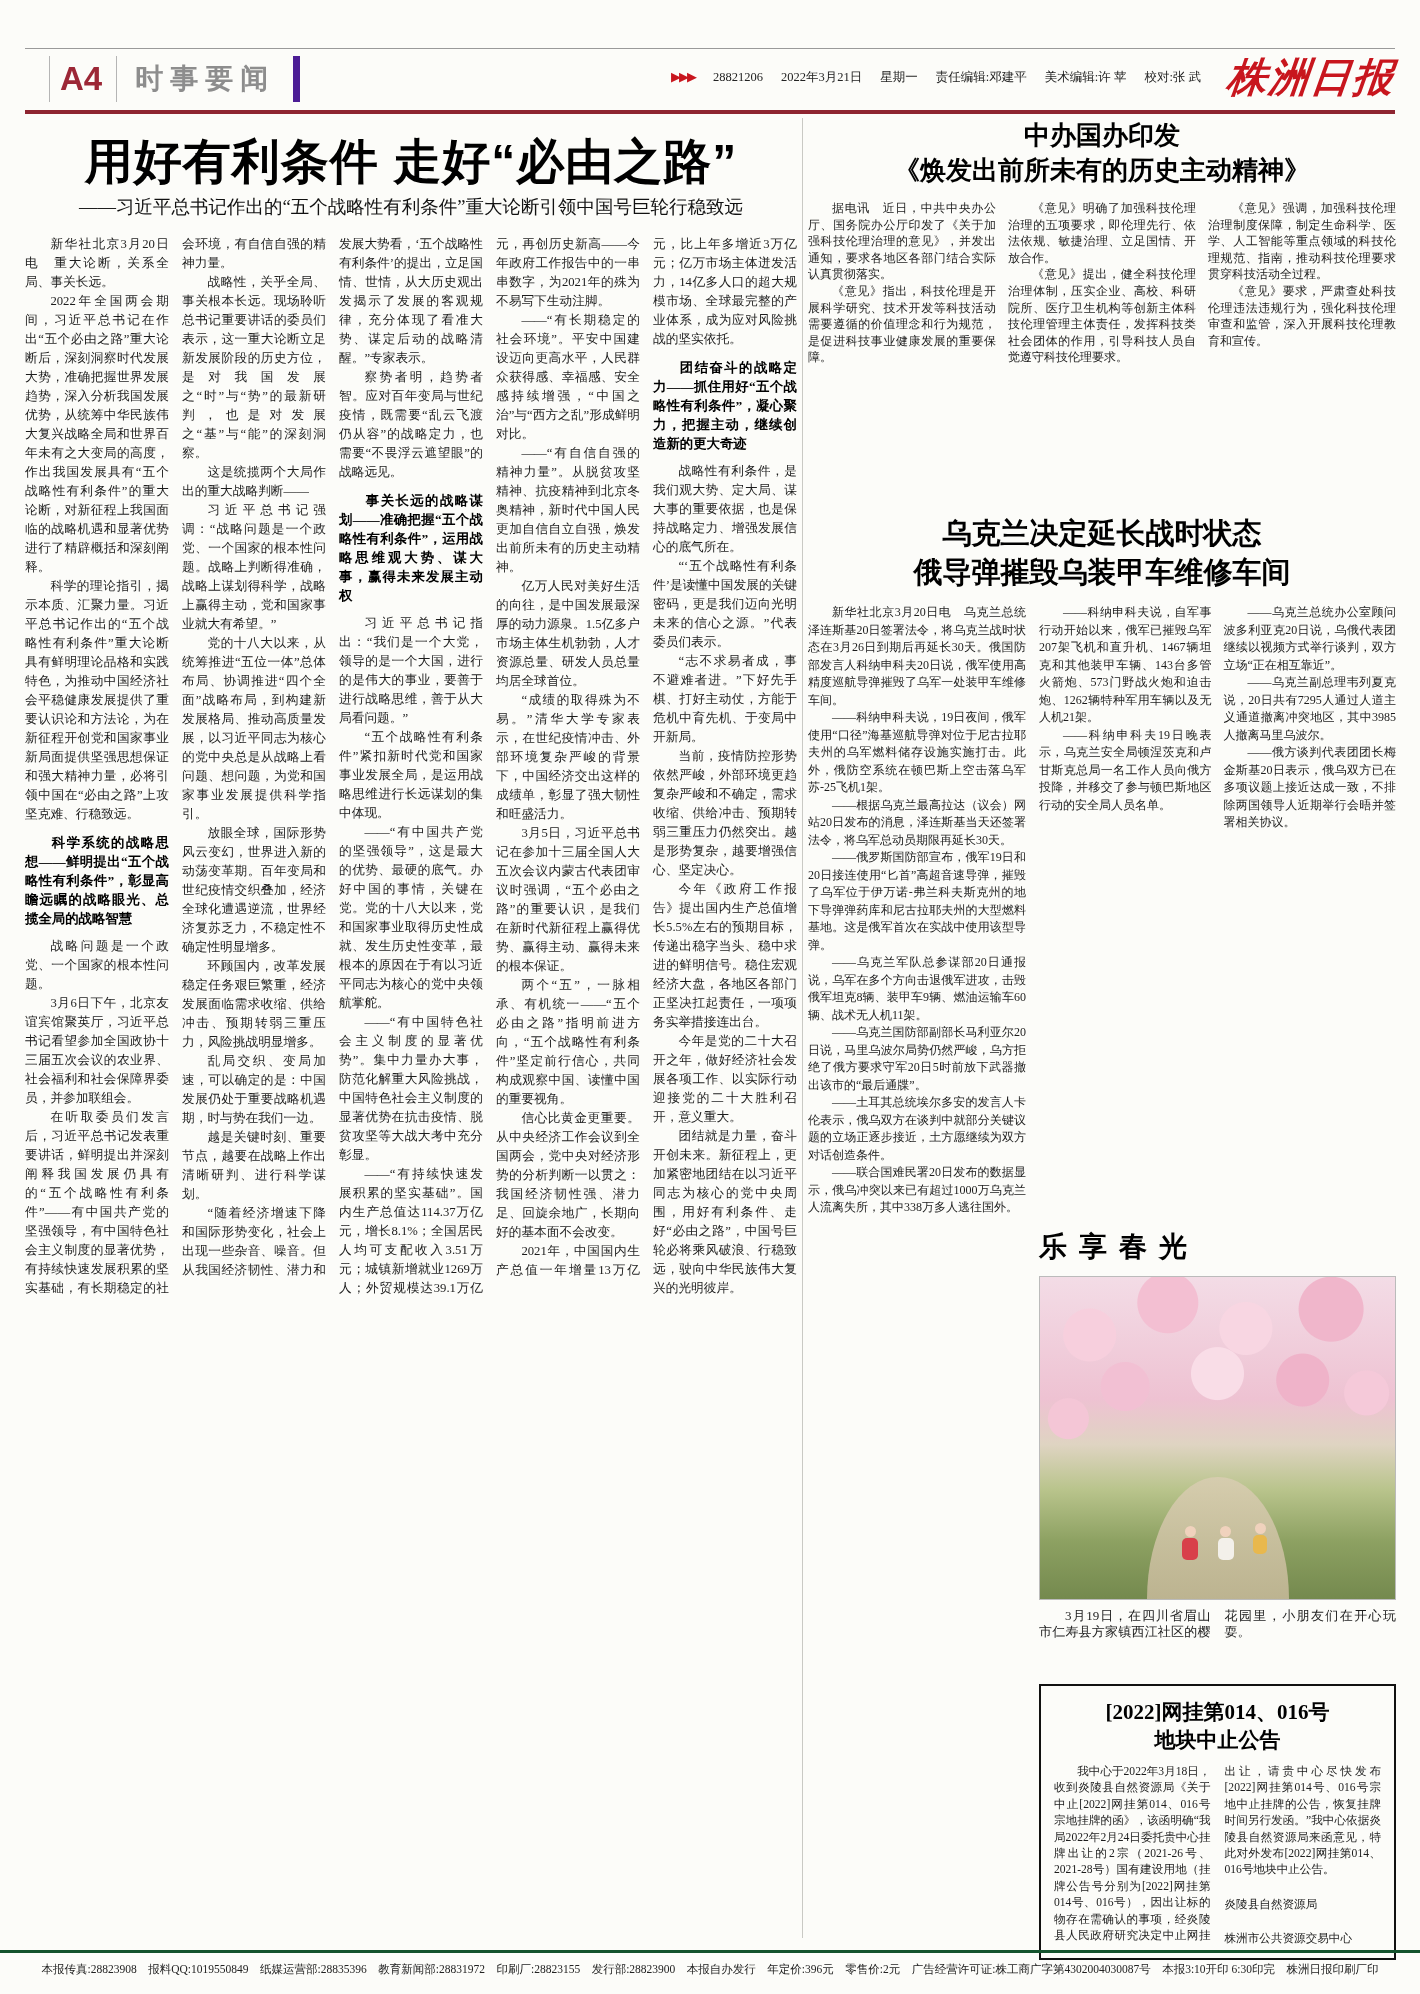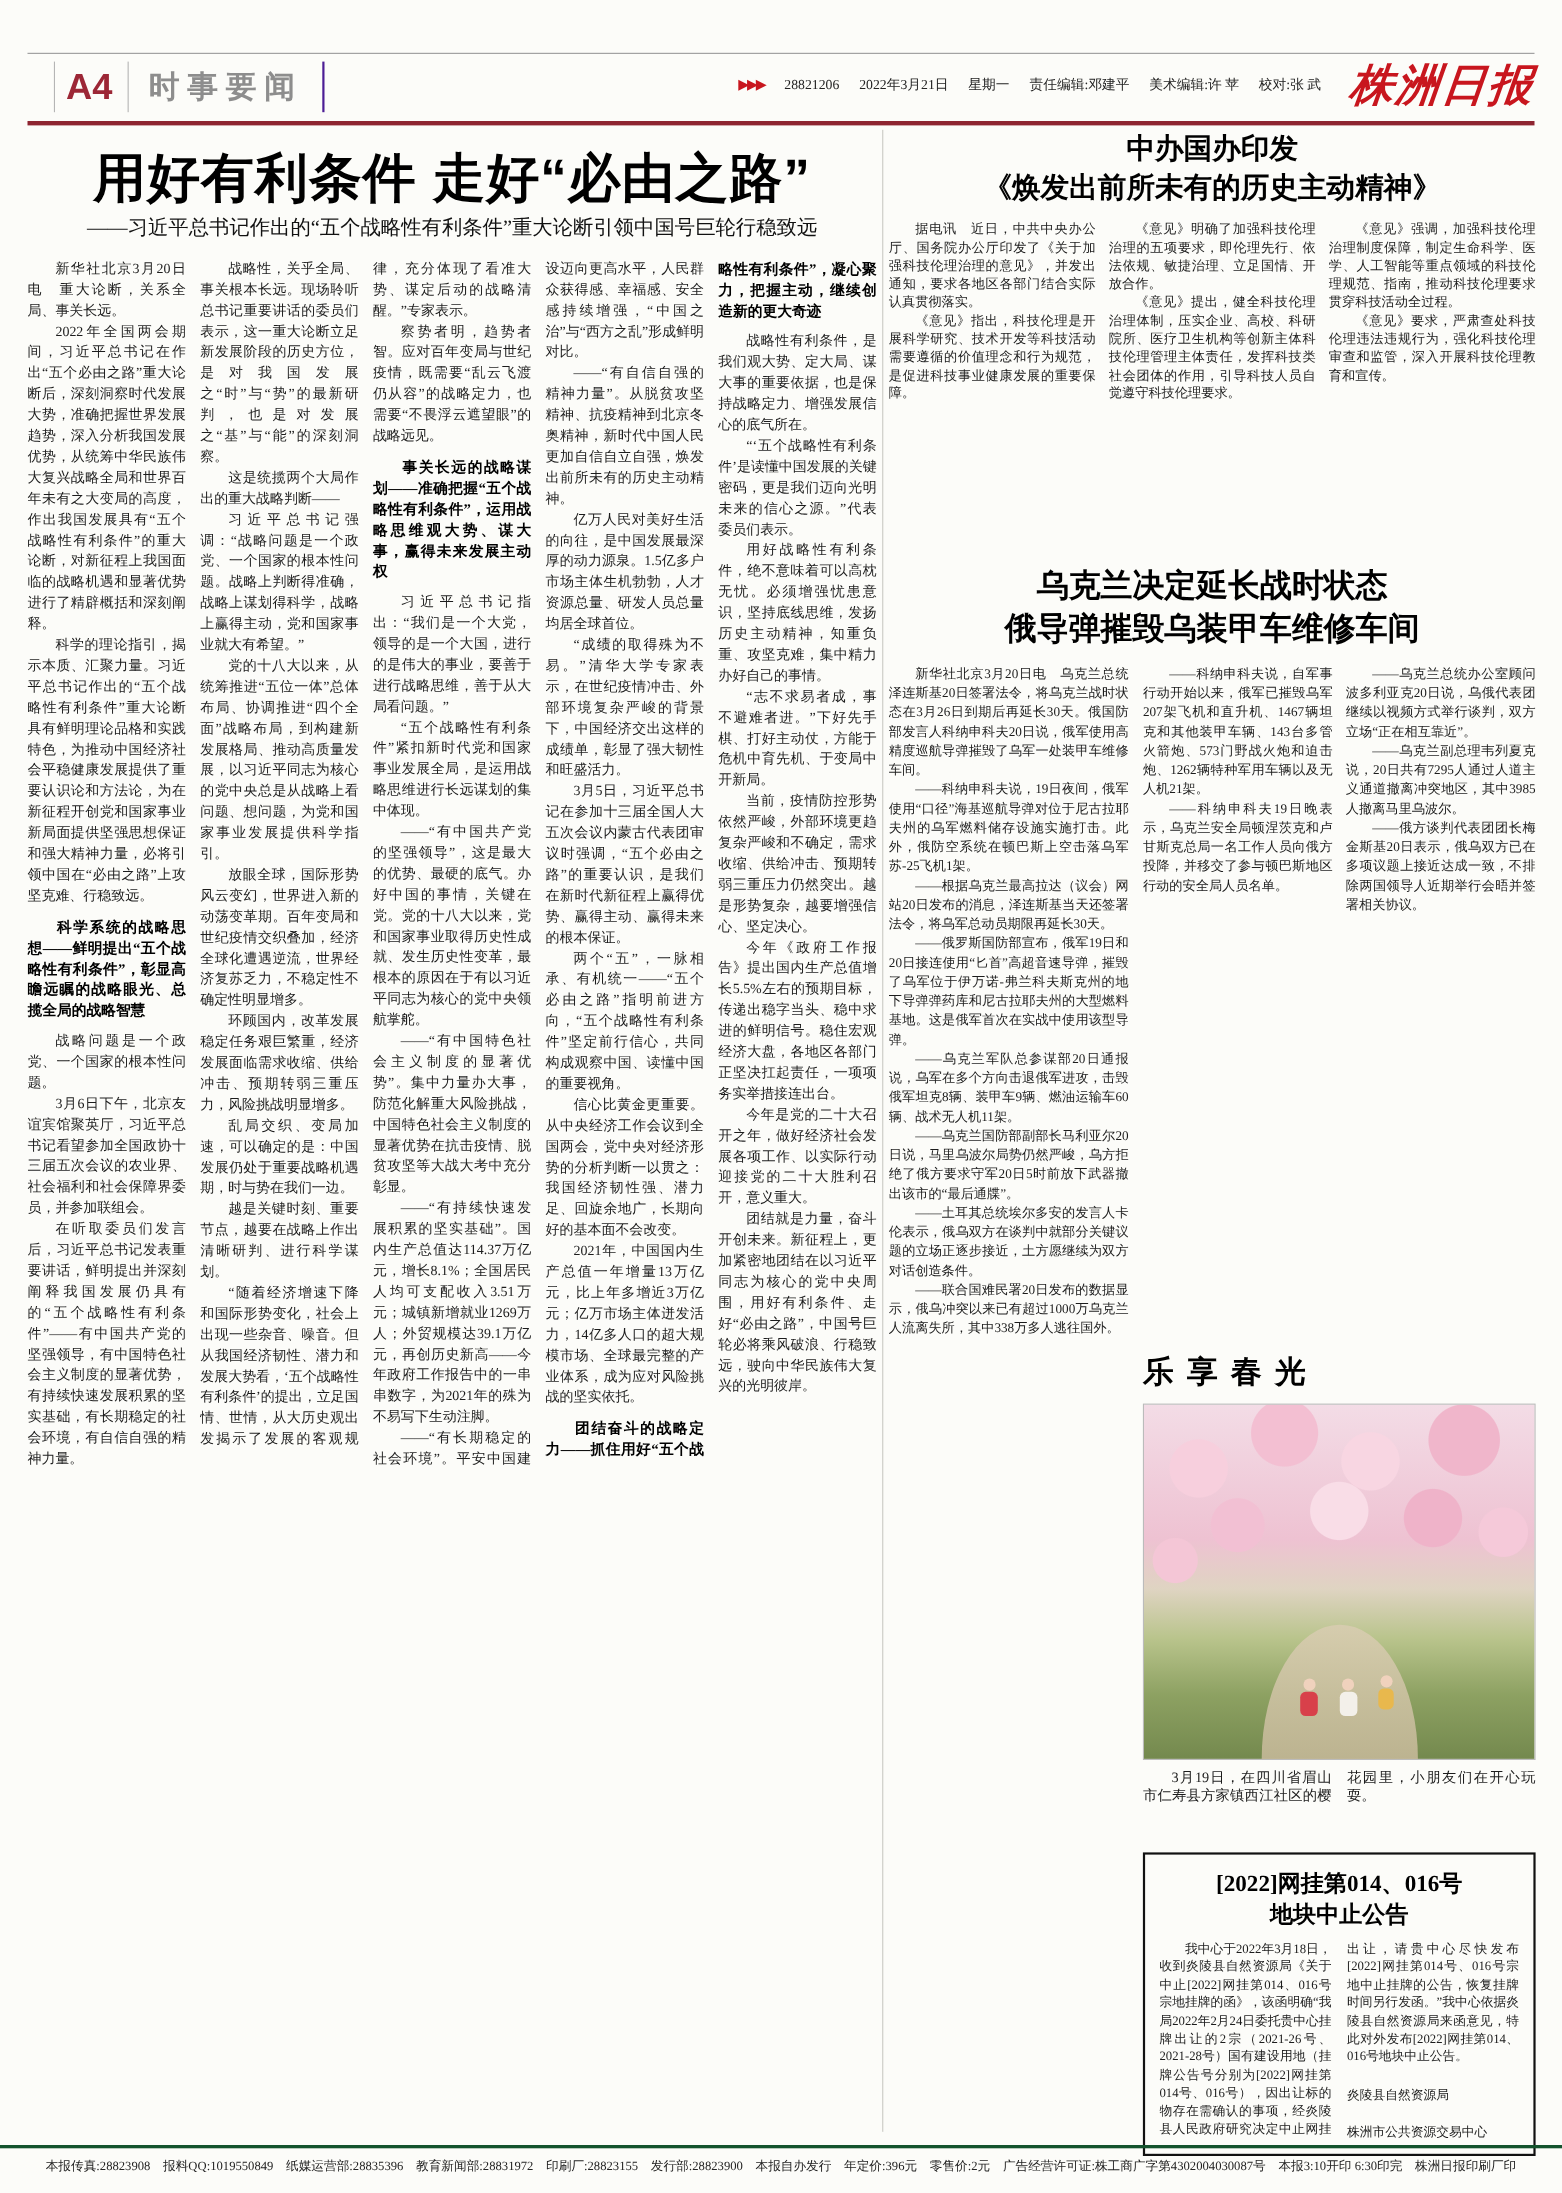--- a/index.html
+++ b/index.html
@@ -6,21 +6,21 @@
   .page{position:relative;width:1420px;height:1994px;background:#fcfcf9;margin:0 auto;
         font-family:"Liberation Serif","DejaVu Serif",serif;color:#1c1c1c;overflow:hidden;}
   
   .masthead-row{position:absolute;left:25px;right:25px;top:48px;height:56px;
         border-top:1px solid #9a9a9a;display:flex;align-items:center;padding-left:24px;}
   .edition{font-family:"Liberation Sans","DejaVu Sans",sans-serif;font-weight:700;
         font-size:33px;color:#9c2736;padding:0 14px 0 10px;border-left:1px solid #b5b5b5;height:46px;
         display:flex;align-items:center;margin-top:4px;}
   .section-title{font-family:"Liberation Sans","DejaVu Sans",sans-serif;font-weight:700;
         font-size:28px;color:#8d8d8d;letter-spacing:7px;padding:0 18px;height:46px;margin-top:4px;
-        border-left:1px solid #b5b5b5;border-right:2px solid #4c1d95;display:flex;align-items:center;}
+        border-left:1px solid #b5b5b5;border-right:7px solid #4c1d95;display:flex;align-items:center;}
   .head-spacer{flex:1;}
   .meta{font-size:12.5px;color:#222;display:flex;gap:18px;align-items:center;white-space:nowrap;}
   .meta .arrows{color:#c8161e;font-size:13px;letter-spacing:-2px;}
   .masthead{font-size:40px;color:#c8161e;font-weight:700;font-style:italic;
         font-family:"Liberation Serif","DejaVu Serif",serif;margin-left:26px;transform:skewX(-6deg);
         letter-spacing:2px;}
   .red-rule{position:absolute;left:25px;right:25px;top:110px;height:4px;background:#8e2531;}
   
   .main-article{position:absolute;left:25px;top:120px;width:772px;}
   .main-headline{font-family:"Liberation Sans","DejaVu Sans",sans-serif;font-weight:900;
@@ -133,21 +133,20 @@
         <p class="p">——“有自信自强的精神力量”。从脱贫攻坚精神、抗疫精神到北京冬奥精神，新时代中国人民更加自信自立自强，焕发出前所未有的历史主动精神。</p>
         <p class="p">亿万人民对美好生活的向往，是中国发展最深厚的动力源泉。1.5亿多户市场主体生机勃勃，人才资源总量、研发人员总量均居全球首位。</p>
         <p class="p">“成绩的取得殊为不易。”清华大学专家表示，在世纪疫情冲击、外部环境复杂严峻的背景下，中国经济交出这样的成绩单，彰显了强大韧性和旺盛活力。</p>
         <p class="p">3月5日，习近平总书记在参加十三届全国人大五次会议内蒙古代表团审议时强调，“五个必由之路”的重要认识，是我们在新时代新征程上赢得优势、赢得主动、赢得未来的根本保证。</p>
         <p class="p">两个“五”，一脉相承、有机统一——“五个必由之路”指明前进方向，“五个战略性有利条件”坚定前行信心，共同构成观察中国、读懂中国的重要视角。</p>
         <p class="p">信心比黄金更重要。从中央经济工作会议到全国两会，党中央对经济形势的分析判断一以贯之：我国经济韧性强、潜力足、回旋余地广，长期向好的基本面不会改变。</p>
         <p class="p">2021年，中国国内生产总值一年增量13万亿元，比上年多增近3万亿元；亿万市场主体迸发活力，14亿多人口的超大规模市场、全球最完整的产业体系，成为应对风险挑战的坚实依托。</p>
         <p class="p bold-para">团结奋斗的战略定力——抓住用好“五个战略性有利条件”，凝心聚力，把握主动，继续创造新的更大奇迹</p>
         <p class="p">战略性有利条件，是我们观大势、定大局、谋大事的重要依据，也是保持战略定力、增强发展信心的底气所在。</p>
         <p class="p">“‘五个战略性有利条件’是读懂中国发展的关键密码，更是我们迈向光明未来的信心之源。”代表委员们表示。</p>
-        <p class="p">用好战略性有利条件，绝不意味着可以高枕无忧。必须增强忧患意识，坚持底线思维，发扬历史主动精神，知重负重、攻坚克难，集中精力办好自己的事情。</p>
         <p class="p">“志不求易者成，事不避难者进。”下好先手棋、打好主动仗，方能于危机中育先机、于变局中开新局。</p>
         <p class="p">当前，疫情防控形势依然严峻，外部环境更趋复杂严峻和不确定，需求收缩、供给冲击、预期转弱三重压力仍然突出。越是形势复杂，越要增强信心、坚定决心。</p>
         <p class="p">今年《政府工作报告》提出国内生产总值增长5.5%左右的预期目标，传递出稳字当头、稳中求进的鲜明信号。稳住宏观经济大盘，各地区各部门正坚决扛起责任，一项项务实举措接连出台。</p>
         <p class="p">今年是党的二十大召开之年，做好经济社会发展各项工作、以实际行动迎接党的二十大胜利召开，意义重大。</p>
         <p class="p">团结就是力量，奋斗开创未来。新征程上，更加紧密地团结在以习近平同志为核心的党中央周围，用好有利条件、走好“必由之路”，中国号巨轮必将乘风破浪、行稳致远，驶向中华民族伟大复兴的光明彼岸。</p>
       </div>
   </div>
 
   <div class="right-col">
 

